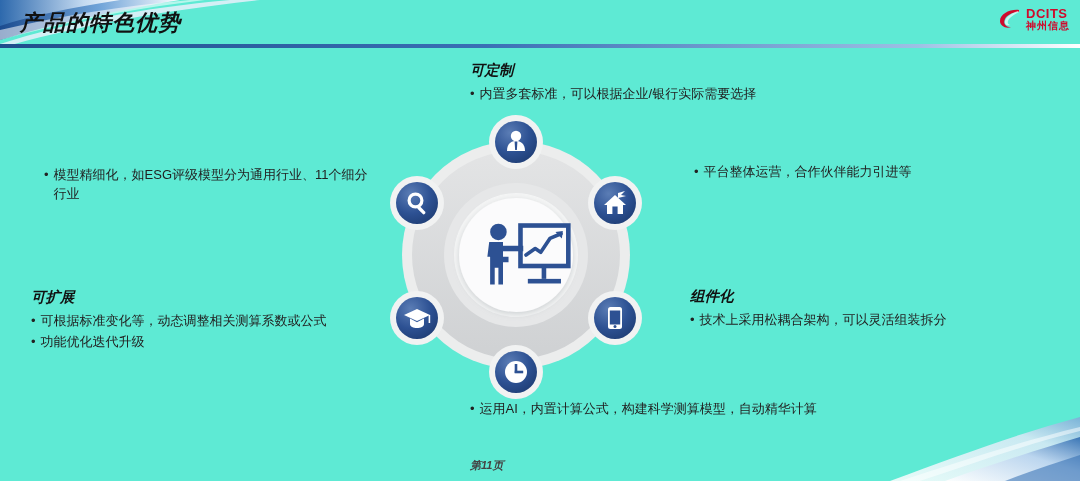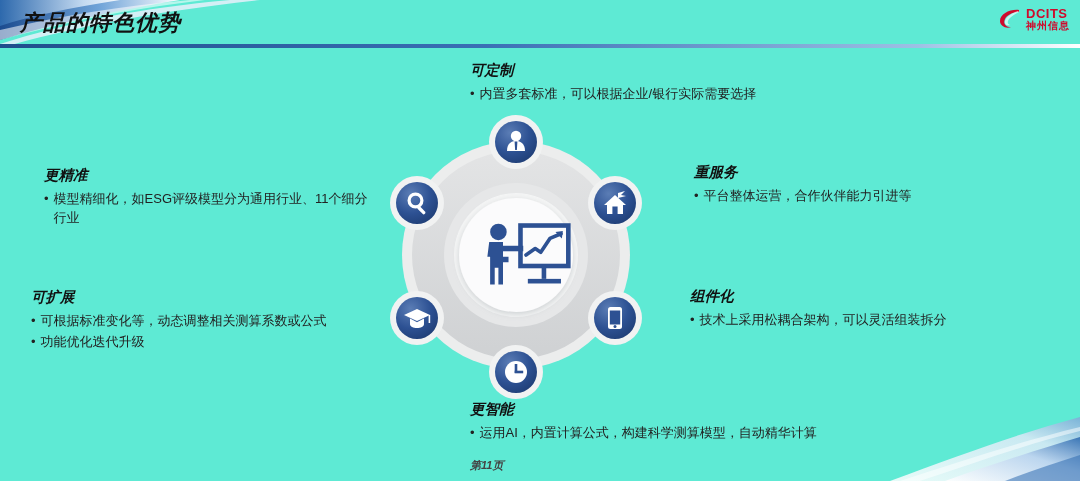--- a/index.html
+++ b/index.html
@@ -100,29 +100,27 @@
 
   <div class="block blk-custom">
     <div class="b-title">可定制</div>
     <div class="b-item">
       <span class="b-dot">•</span>
       <span class="b-text">内置多套标准，可以根据企业/银行实际需要选择</span>
     </div>
   </div>
 
   <div class="block blk-more-accurate">
-    <div class="b-title">更精准</div>
     <div class="b-item">
       <span class="b-dot">•</span>
       <span class="b-text">模型精细化，如ESG评级模型分为通用行业、11个细分行业</span>
     </div>
   </div>
 
   <div class="block blk-service">
-    <div class="b-title">重服务</div>
     <div class="b-item">
       <span class="b-dot">•</span>
       <span class="b-text">平台整体运营，合作伙伴能力引进等</span>
     </div>
   </div>
 
   <div class="block blk-extensible">
     <div class="b-title">可扩展</div>
     <div class="b-item">
       <span class="b-dot">•</span>
@@ -136,21 +134,20 @@
 
   <div class="block blk-component">
     <div class="b-title">组件化</div>
     <div class="b-item">
       <span class="b-dot">•</span>
       <span class="b-text">技术上采用松耦合架构，可以灵活组装拆分</span>
     </div>
   </div>
 
   <div class="block blk-smarter">
-    <div class="b-title">更智能</div>
     <div class="b-item">
       <span class="b-dot">•</span>
       <span class="b-text">运用AI，内置计算公式，构建科学测算模型，自动精华计算</span>
     </div>
   </div>
 
   <div class="graphic">
     <svg width="268" height="290" viewBox="0 0 268 290">
       <defs>
         <radialGradient id="nodeGrad" cx="35%" cy="28%" r="85%">

